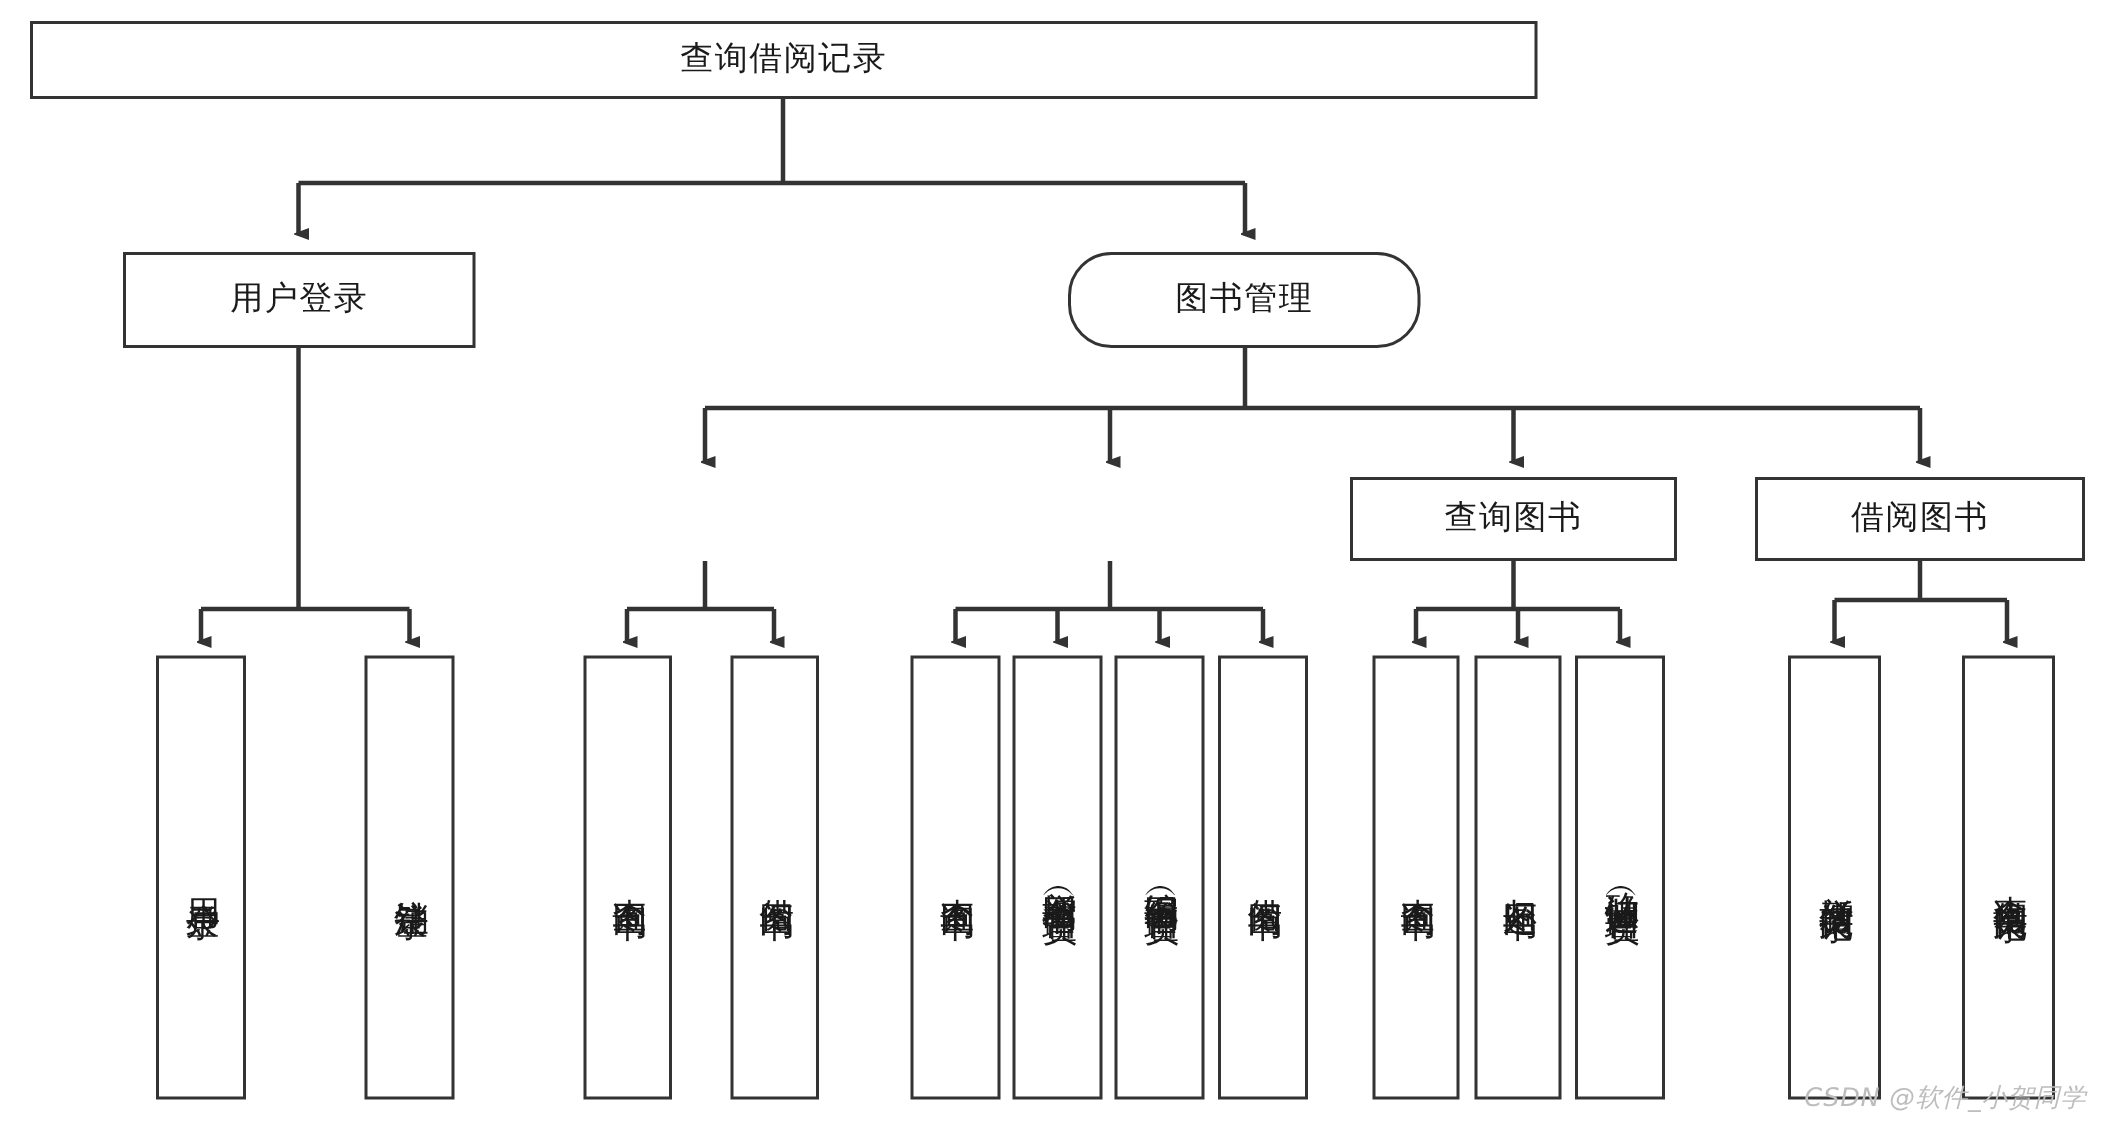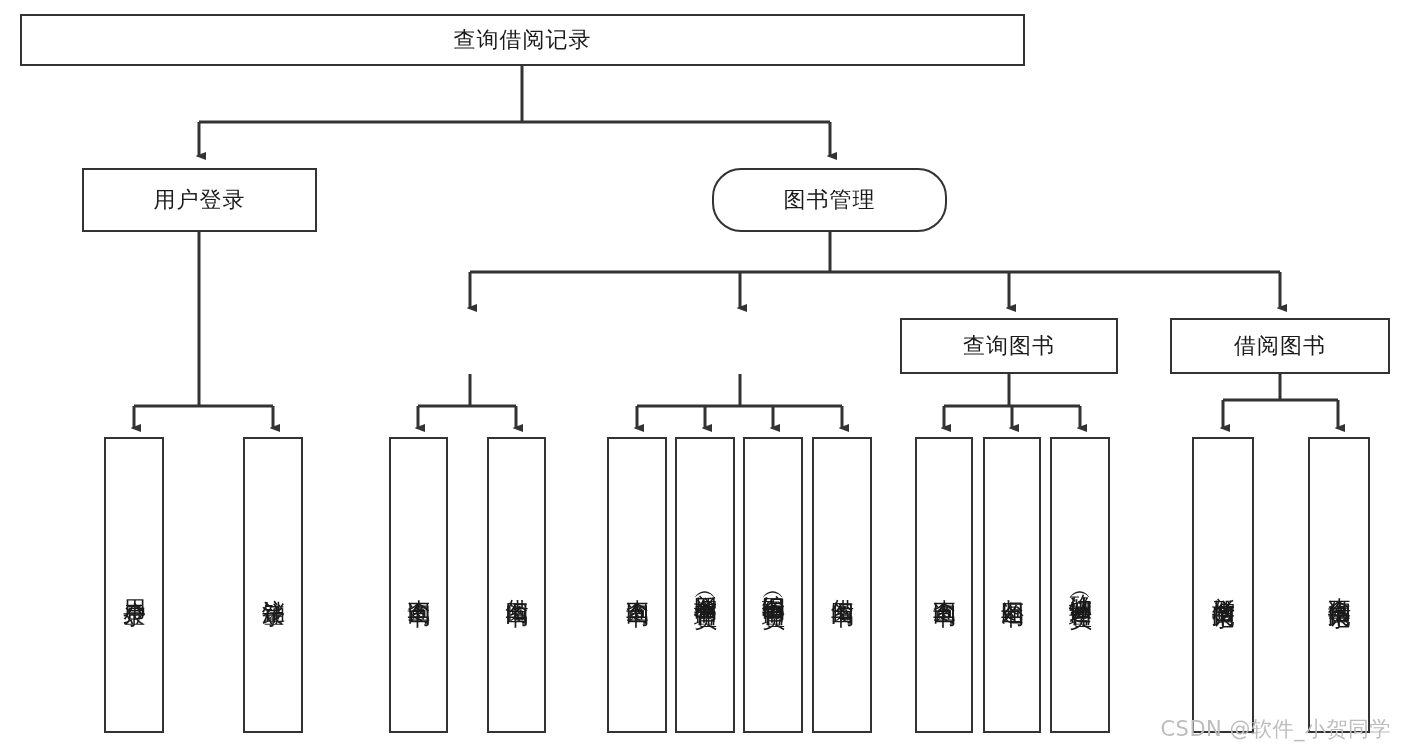--- a/index.html
+++ b/index.html
@@ -50,25 +50,26 @@
   .node-v .vtext {
     writing-mode: vertical-rl;
     text-orientation: upright;
     display: block;
     white-space: nowrap;
   }
   #watermark {
     position: absolute;
     right: 14px;
     bottom: 4px;
-    font-size: 21px;
+    font-size: 17px;
     color: #bdbdbd;
     letter-spacing: 0.5px;
     white-space: nowrap;
     pointer-events: none;
+    font-style: italic;
   }
 </style>
 </head>
 <body>
 
 <div id="diagram-root">
 
   <svg id="diagram-svg" viewBox="0 0 1405 747" xmlns="http://www.w3.org/2000/svg">
     <defs>
       <marker id="arrow" markerWidth="10" markerHeight="10" refX="4" refY="7" orient="auto" markerUnits="userSpaceOnUse">

